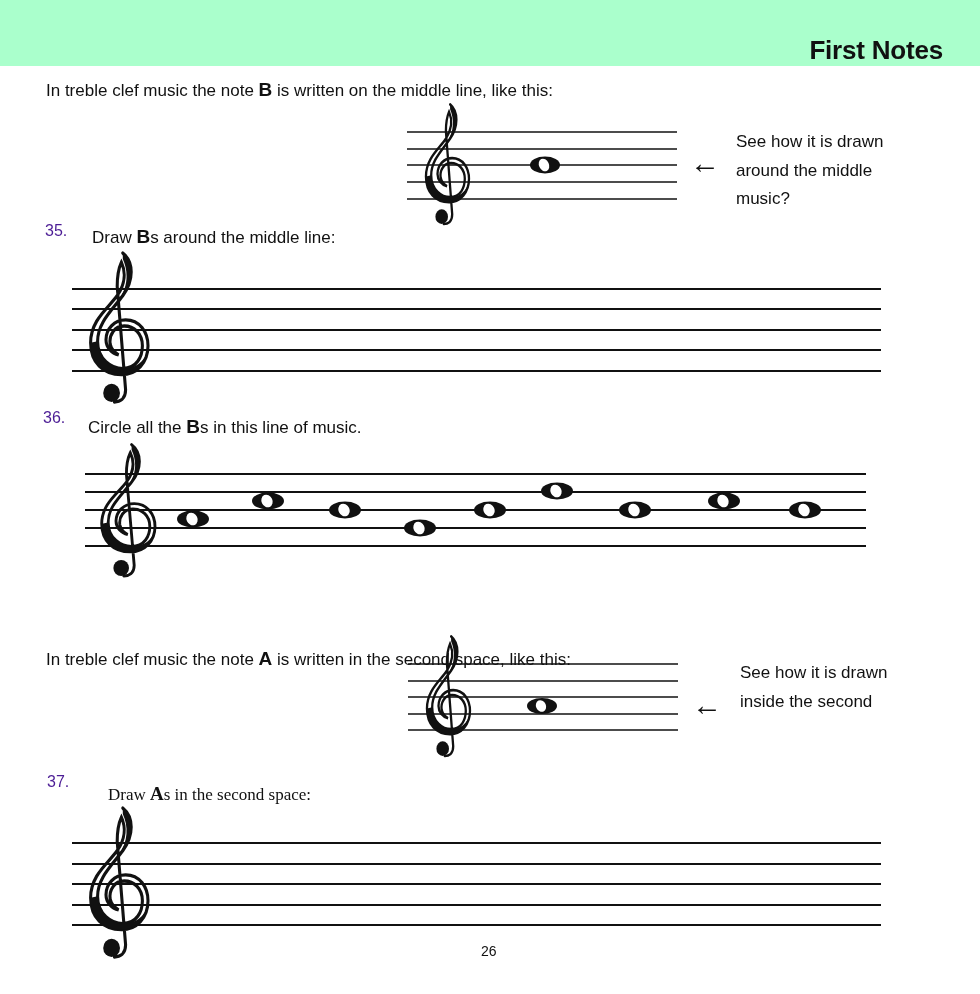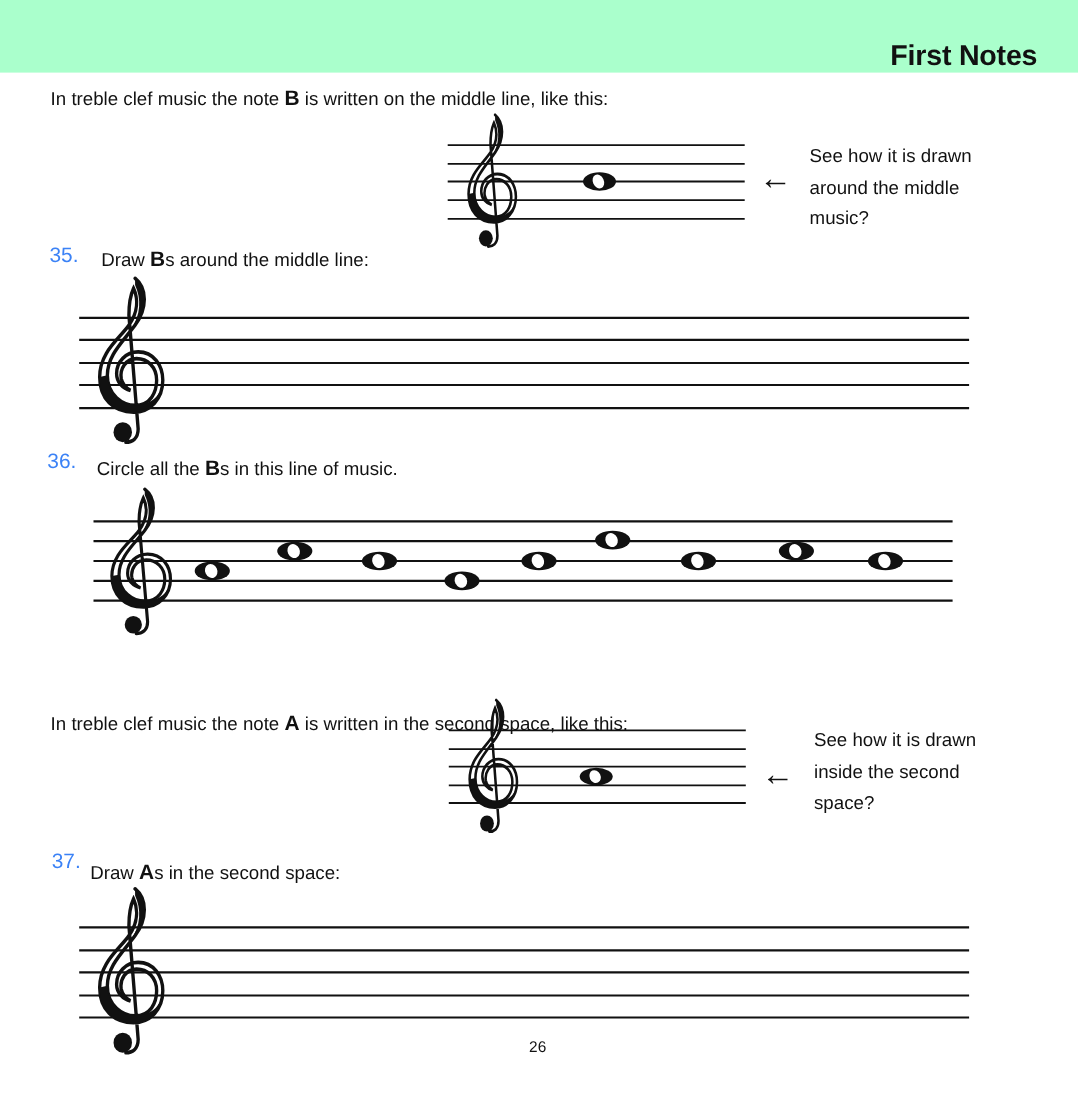--- a/index.html
+++ b/index.html
@@ -11,21 +11,21 @@
   .header-band {
     position: absolute; left: 0; top: 0; width: 980px; height: 66px;
     background: #aaffcc;
   }
   .header-title {
     position: absolute; right: 37px; top: 35px;
     font-size: 26px; font-weight: bold; color: #111; letter-spacing: -0.2px;
   }
   .text { position: absolute; font-size: 17px; white-space: nowrap; color: #111; }
   .text b { font-size: 19px; }
-  .qnum { position: absolute; font-size: 19px; color: #3b82f6; }
+  .qnum { position: absolute; font-size: 16px; color: #4c1d95; }
   .side-note { position: absolute; font-size: 17px; line-height: 28.5px; color: #111; width: 170px; }
   .arrow { position: absolute; font-size: 30px; line-height: 30px; color: #111; }
   svg.staff { position: absolute; overflow: visible; }
   .page-num { position: absolute; left: 481px; top: 943px; font-size: 14px; color: #111; }
 </style>
 </head>
 <body>
 
 <svg width="0" height="0" style="position:absolute">
   <defs>
@@ -157,25 +157,24 @@
     </g>
   <g>
     <ellipse cx="134" cy="74" rx="15" ry="8" fill="#111"></ellipse>
     <ellipse cx="133" cy="74" rx="5" ry="6" fill="#fff" transform="rotate(-25 133 74)"></ellipse>
   </g>
 </svg>
 <div class="arrow" style="left:692px; top:690px;">←</div>
 <div class="side-note" style="left:740px; top:659px;">
   <div>See how it is drawn</div>
   <div>inside the second</div>
-  <div>space?</div>
 </div>
 
 <div class="qnum" style="left:47px; top:773px;">37.</div>
-<div class="text" style="left:82px; top:783px;">
+<div class="text" style="left:108px; top:783px;font-family:Liberation Serif, serif;">
   <span>Draw </span><b>A</b><span>s in the second space:</span>
 </div>
 <svg class="staff" style="left:72px; top:803px;" width="812" height="160">
   <g stroke="#111" stroke-width="2">
     <line x1="0" y1="40" x2="809" y2="40"></line>
     <line x1="0" y1="61" x2="809" y2="61"></line>
     <line x1="0" y1="81" x2="809" y2="81"></line>
     <line x1="0" y1="102" x2="809" y2="102"></line>
     <line x1="0" y1="122" x2="809" y2="122"></line>
   </g>

